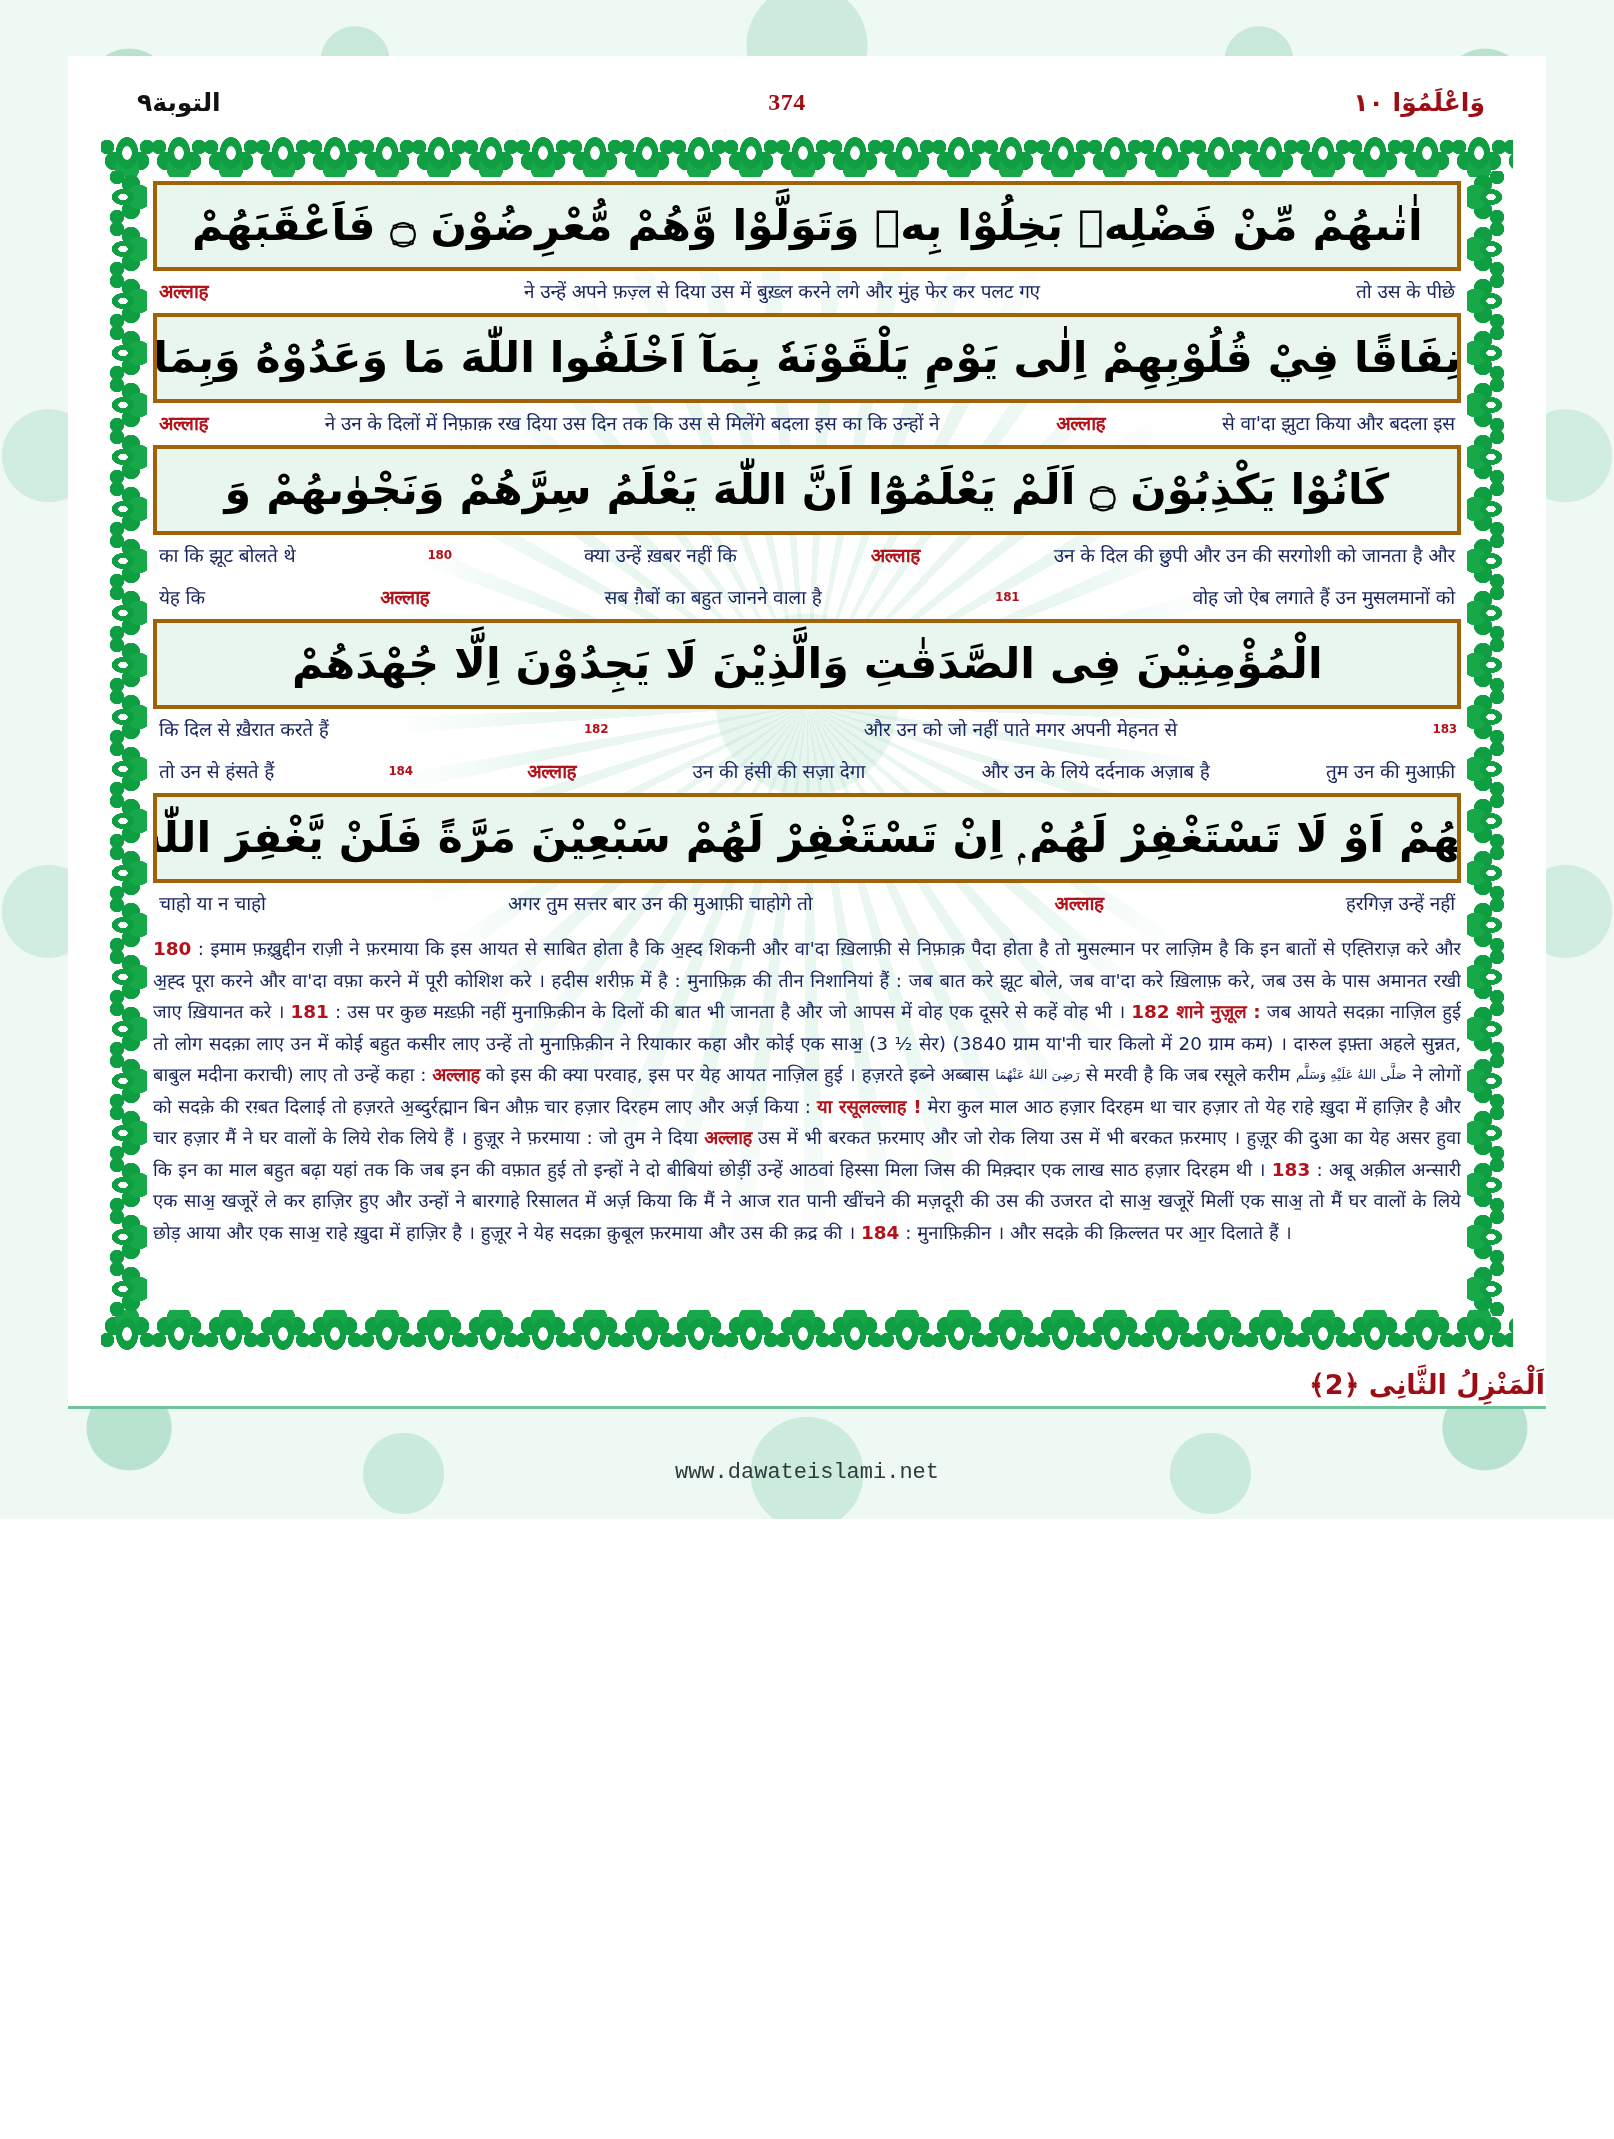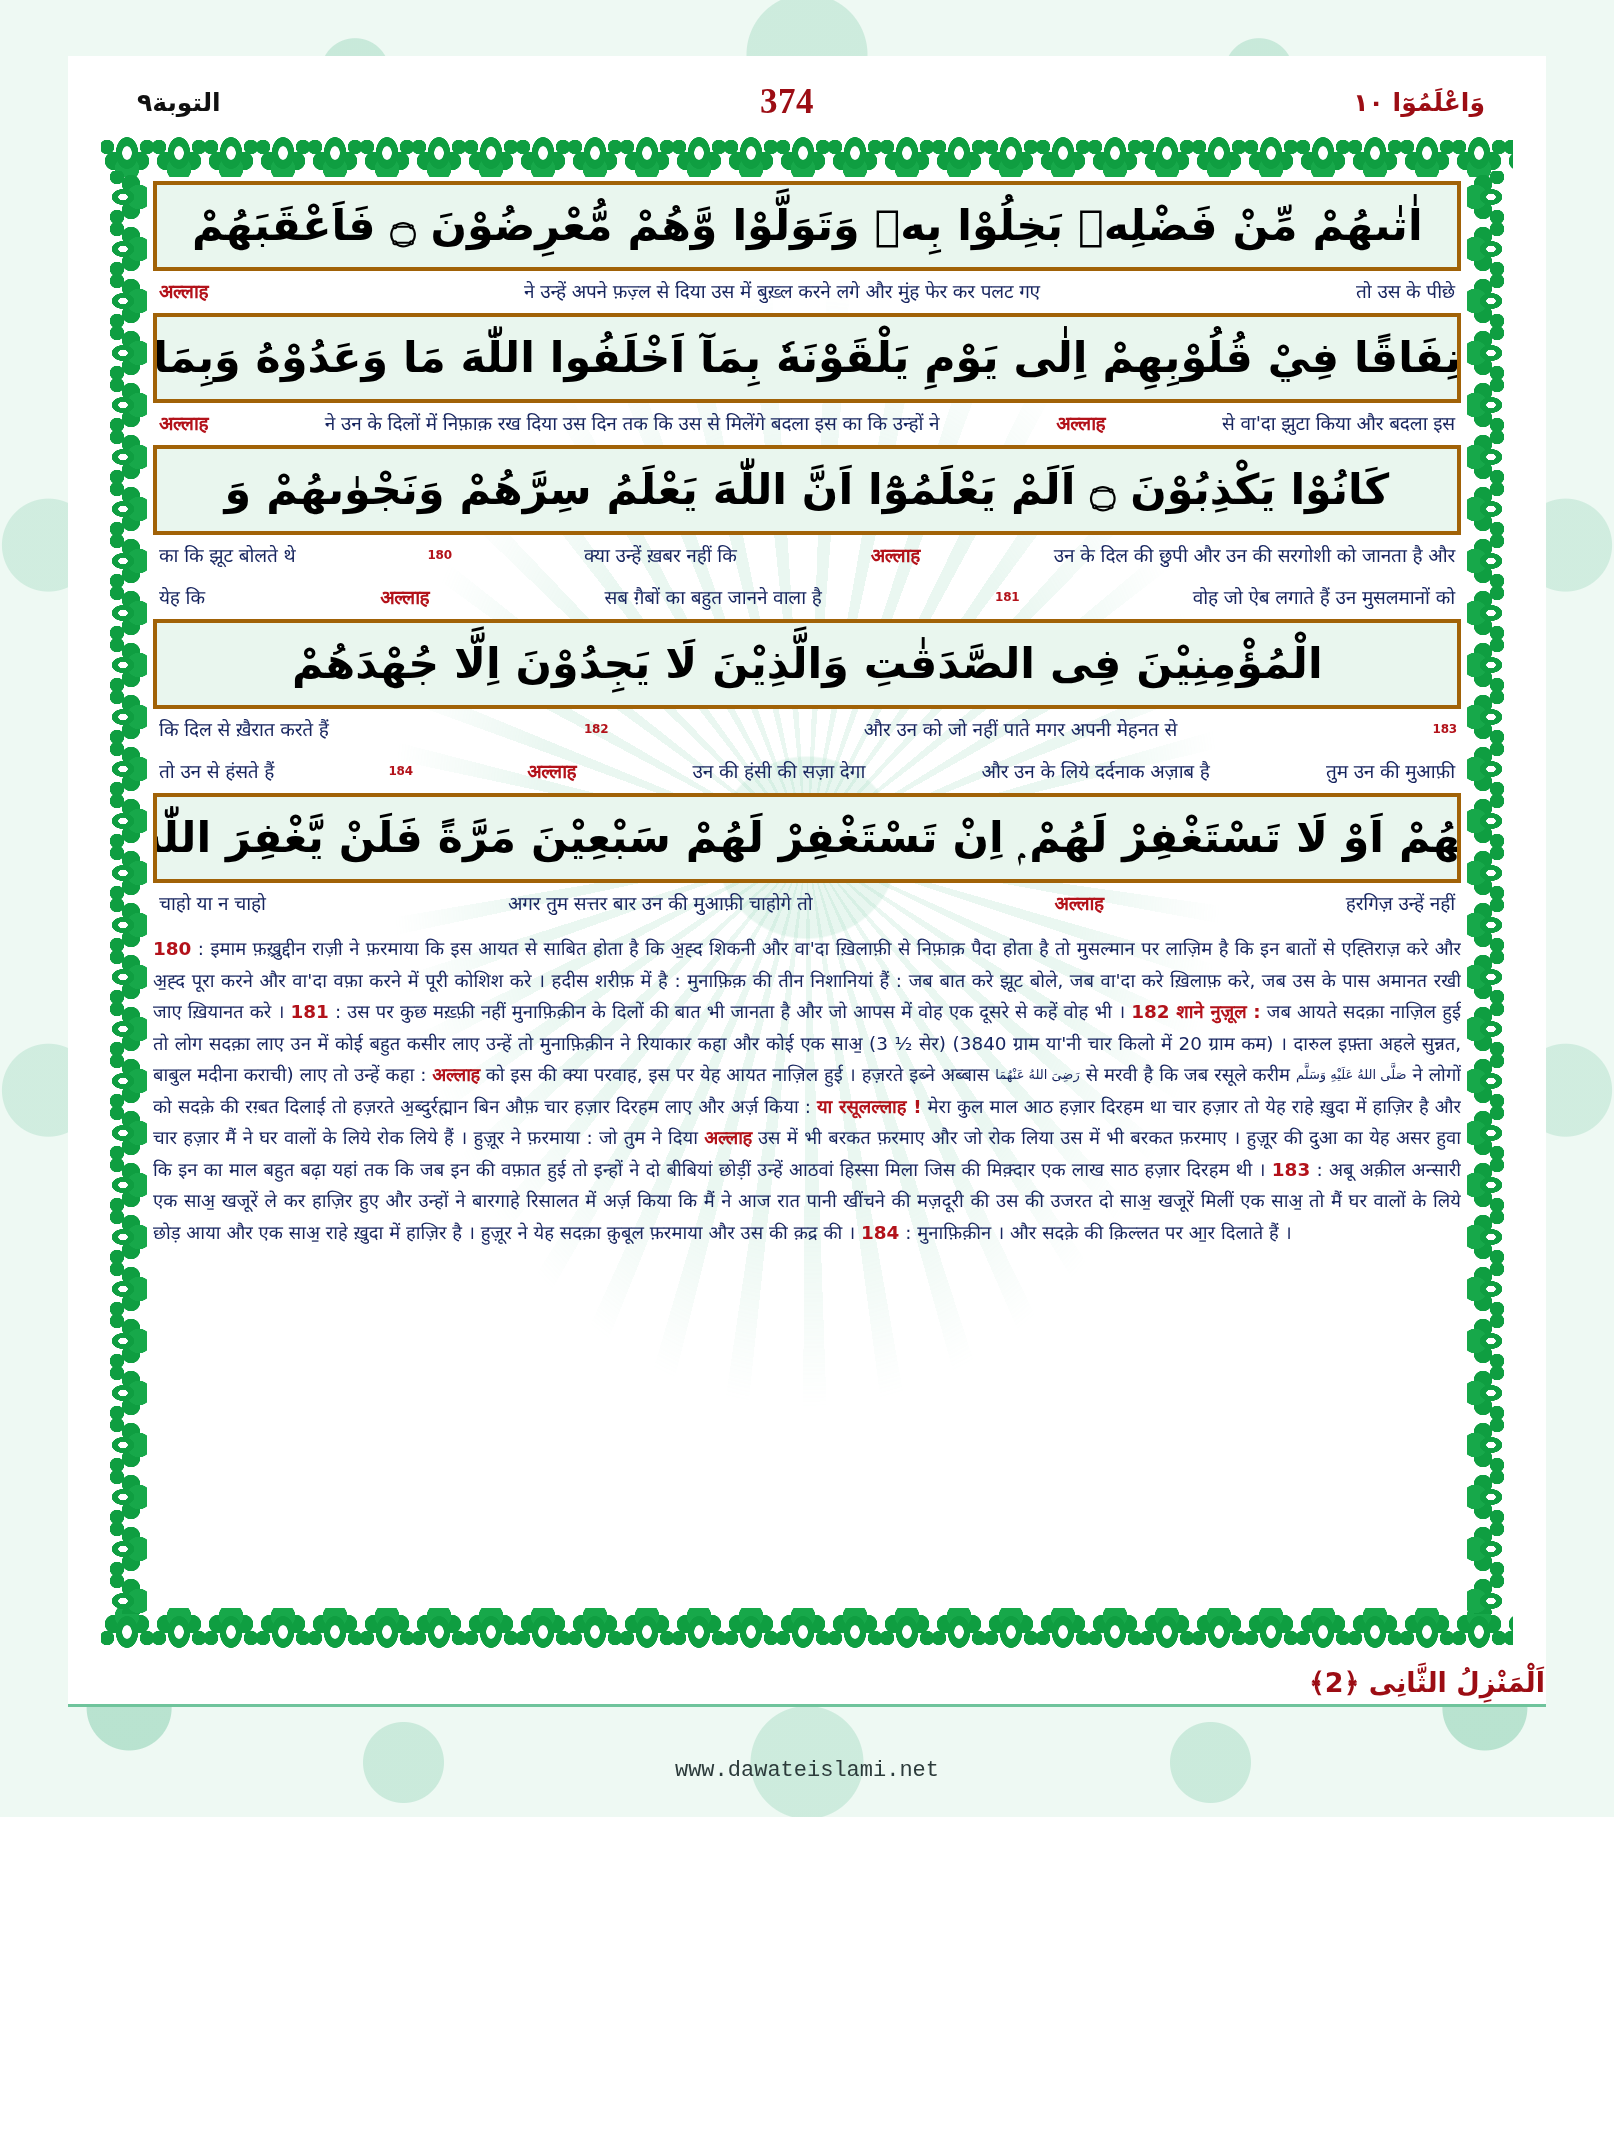--- a/index.html
+++ b/index.html
@@ -6,21 +6,21 @@
   body{
     width:1614px;height:2139px;
     font-family:"Liberation Sans", sans-serif;
     background:#ffffff;
     overflow:hidden;
   }
 
   
   .page{
     position:relative;
-    width:1614px;height:1817px;
+    width:1614px;height:1519px;
     background:#f9a8d4;
     box-sizing:border-box;
   }
   .orn-bg{
     position:absolute;inset:0;
     background:
       radial-gradient(circle at 8% 6%,  rgba(120,200,165,.45) 0 42px, transparent 43px),
       radial-gradient(circle at 22% 4%, rgba(120,200,165,.32) 0 34px, transparent 35px),
       radial-gradient(circle at 50% 3%, rgba(120,200,165,.28) 0 60px, transparent 61px),
       radial-gradient(circle at 78% 4%, rgba(120,200,165,.32) 0 34px, transparent 35px),
@@ -68,21 +68,21 @@
     position:absolute;left:30px;right:30px;top:20px;height:50px;
     display:flex;align-items:center;justify-content:space-between;
   }
   .runhead .surah{
     font-family:"DejaVu Sans", sans-serif;
     font-size:25px;color:#111111;direction:rtl;font-weight:700;
     padding-left:38px;
   }
   .runhead .pageno{
     font-family:"Liberation Serif", serif;
-    font-size:35px;color:#9c0d14;font-weight:700;letter-spacing:.5px;
+    font-size:24px;color:#9c0d14;font-weight:700;letter-spacing:.5px;
   }
   .runhead .para{
     font-family:"DejaVu Sans", sans-serif;
     font-size:25px;color:#9c0d14;direction:rtl;font-weight:700;
     padding-right:30px;
   }
 
   
   .frame{
     position:absolute;left:32px;right:32px;top:74px;bottom:50px;

